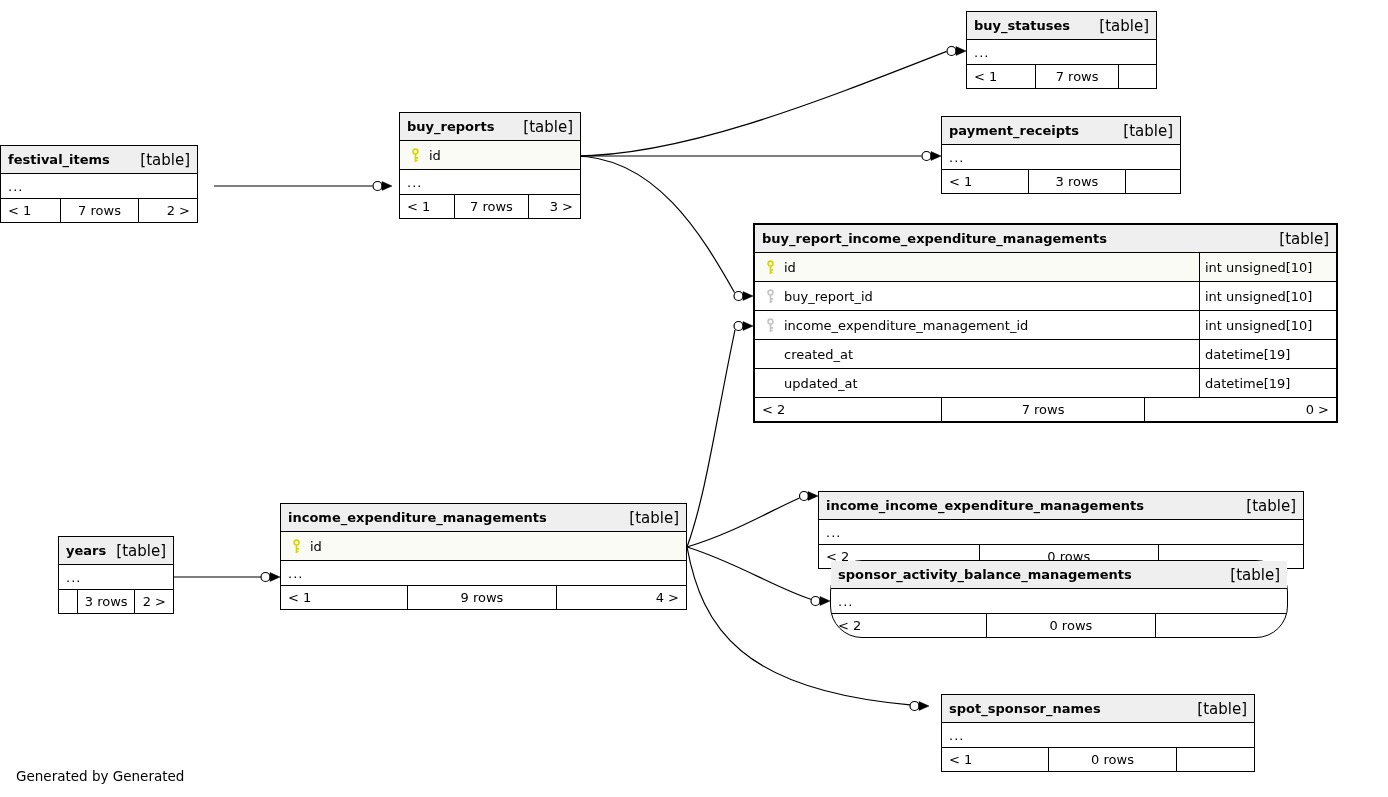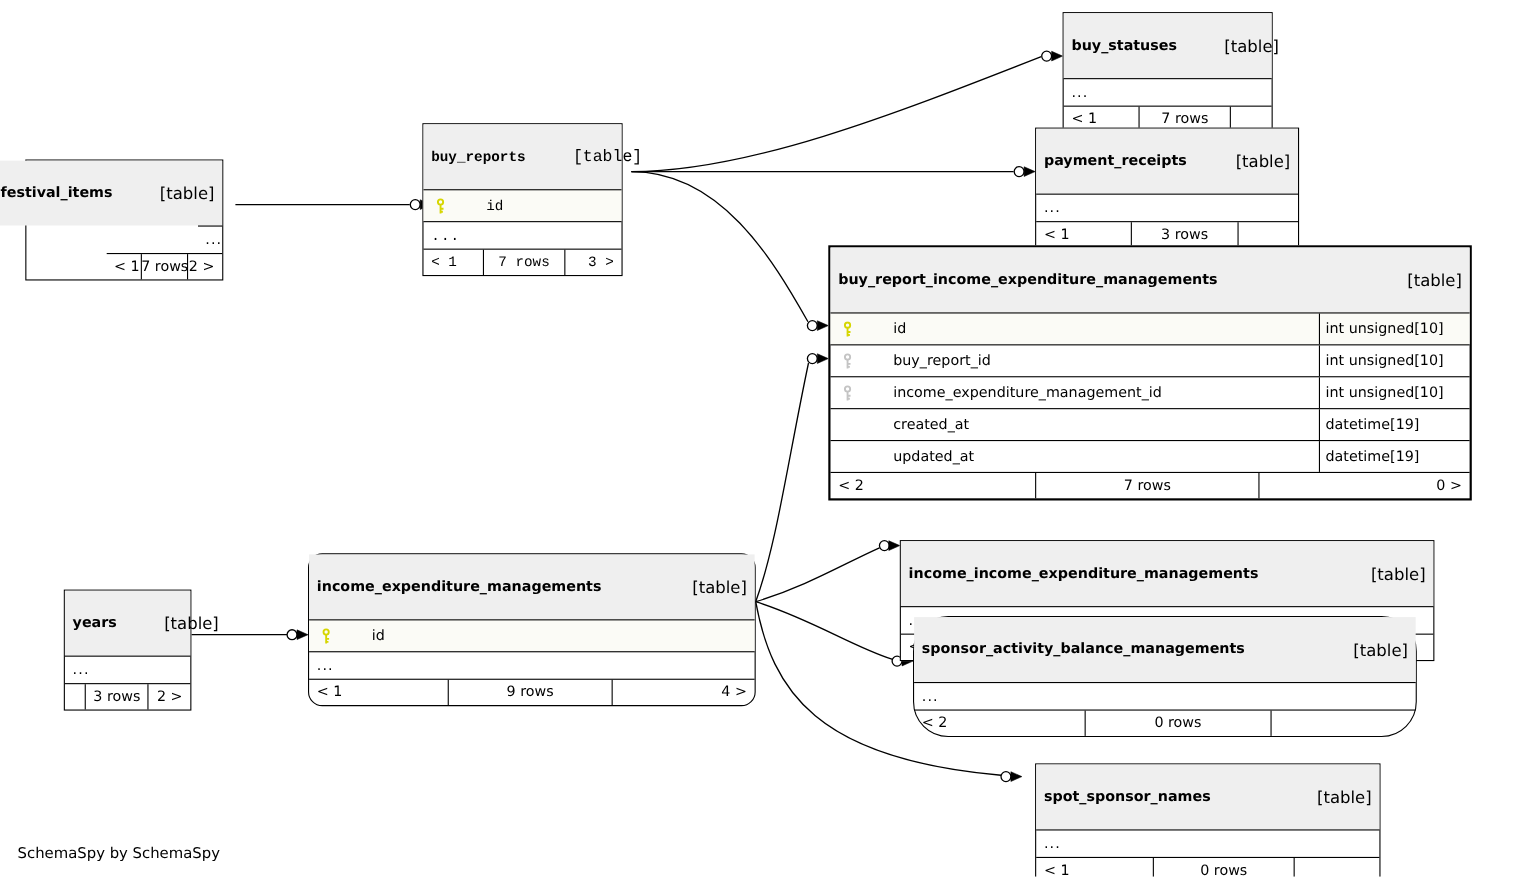--- a/index.html
+++ b/index.html
@@ -8,24 +8,24 @@
   svg.edges{position:absolute;left:0;top:0;pointer-events:none;}
   svg.edges path{fill:none;stroke:var(--line,#000);stroke-width:1.2px;}
   svg.edges circle{fill:#fff;stroke:var(--line,#000);stroke-width:1.2px;}
   svg.edges polygon{fill:var(--line,#000);stroke:var(--line,#000);stroke-width:0.5px;}
 
   .tbl{position:absolute;background:#fff;border:1px solid #000;display:flex;
        flex-direction:column;font-size:13px;box-sizing:border-box;}
   .tbl > * + *{border-top:1px solid #000;}
   .tbl-strong{border-width:2px;}
   .hdr{height:27px;background:var(--header-bg,#efefef);display:flex;align-items:center;
-       justify-content:space-between;padding:16px 7px;flex:none;gap:33px;}
+       justify-content:space-between;padding:0 7px;flex:none;}
   .ttl{font-weight:bold;white-space:nowrap;}
   .tag{font-size:15px;white-space:nowrap;margin-left:10px;}
-  .attr{height:28px;display:flex;align-items:center;padding-left:10px;flex:none;gap:28px;}
+  .attr{height:28px;display:flex;align-items:center;padding-left:10px;flex:none;}
   .attr.pk-row{background:#fbfbf6;}
   .keyslot{width:19px;display:inline-flex;align-items:center;flex:none;}
   .colname{white-space:nowrap;}
   .coltype{margin-left:auto;align-self:stretch;border-left:1px solid #000;display:flex;
            align-items:center;padding:0 5px;width:126px;flex:none;white-space:nowrap;}
   .ellipsis{height:24px;display:flex;align-items:center;padding-left:7px;
             letter-spacing:1px;flex:none;}
   .ftr{height:23px;display:flex;align-items:stretch;flex:none;}
   .ftr span{display:flex;align-items:center;box-sizing:border-box;white-space:nowrap;}
   .f-l{padding-left:7px;}
@@ -82,34 +82,34 @@
         <circle cx="914.5" cy="706" r="4.5"></circle>
       <polygon points="929,706 919,701.6 919,710.4"></polygon>
     </g>
     <g>
       <path d="M174,577 H261"></path>
         <circle cx="265.5" cy="577" r="4.5"></circle>
       <polygon points="280,577 270,572.6 270,581.4"></polygon>
     </g>
   </svg>
 
-  <div class="tbl" style="left:23px;top:145px;width:180px;align-items:flex-end;">
+  <div class="tbl" style="left:0;top:145px;width:198px;">
     <div class="hdr">
       <span class="ttl">festival_items</span>
       <span class="tag">[table]</span>
     </div>
     <div class="ellipsis">...</div>
     <div class="ftr">
       <span class="f-l" style="width:30%">&lt; 1</span>
       <span class="f-c" style="width:40%">7 rows</span>
       <span class="f-r">2 &gt;</span>
     </div>
   </div>
 
-  <div class="tbl" style="left:384px;top:112px;width:182px;font-family:Liberation Mono, monospace;">
+  <div class="tbl" style="left:399px;top:112px;width:182px;">
     <div class="hdr">
       <span class="ttl">buy_reports</span>
       <span class="tag">[table]</span>
     </div>
     <div class="attr pk-row">
       <span class="keyslot">
           <svg class="key pk" width="11" height="15" viewBox="0 0 11 15">
             <circle cx="5.5" cy="3.6" r="2.4" fill="none" stroke="currentColor" stroke-width="1.7"></circle>
             <path d="M5.5 6 V14 M5.5 9.8 H8.2 M5.5 12.5 H7.6" stroke="currentColor" stroke-width="1.7" fill="none"></path>
           </svg>
@@ -247,21 +247,21 @@
       <span class="tag">[table]</span>
     </div>
     <div class="ellipsis">...</div>
     <div class="ftr">
       <span class="f-l" style="width:16%"></span>
       <span class="f-c" style="width:50%">3 rows</span>
       <span class="f-r">2 &gt;</span>
     </div>
   </div>
 
-  <div class="tbl" style="left:280px;top:503px;width:407px;border-radius:13px;">
+  <div class="tbl" style="left:280px;top:503px;width:407px;">
     <div class="hdr">
       <span class="ttl">income_expenditure_managements</span>
       <span class="tag">[table]</span>
     </div>
     <div class="attr pk-row">
       <span class="keyslot">
           <svg class="key pk" width="11" height="15" viewBox="0 0 11 15">
             <circle cx="5.5" cy="3.6" r="2.4" fill="none" stroke="currentColor" stroke-width="1.7"></circle>
             <path d="M5.5 6 V14 M5.5 9.8 H8.2 M5.5 12.5 H7.6" stroke="currentColor" stroke-width="1.7" fill="none"></path>
           </svg>
@@ -269,15 +269,15 @@
       <span class="colname">id</span>
     </div>
     <div class="ellipsis">...</div>
     <div class="ftr">
       <span class="f-l" style="width:31%">&lt; 1</span>
       <span class="f-c" style="width:37%">9 rows</span>
       <span class="f-r">4 &gt;</span>
     </div>
   </div>
 
-  <div class="gen" style="left:16px;top:768px;">SchemaSpy by SchemaSpy</div>
+  <div class="gen" style="left:16px;top:768px;">Generated by Generated</div>
 
 </div>
 
 </body></html>

